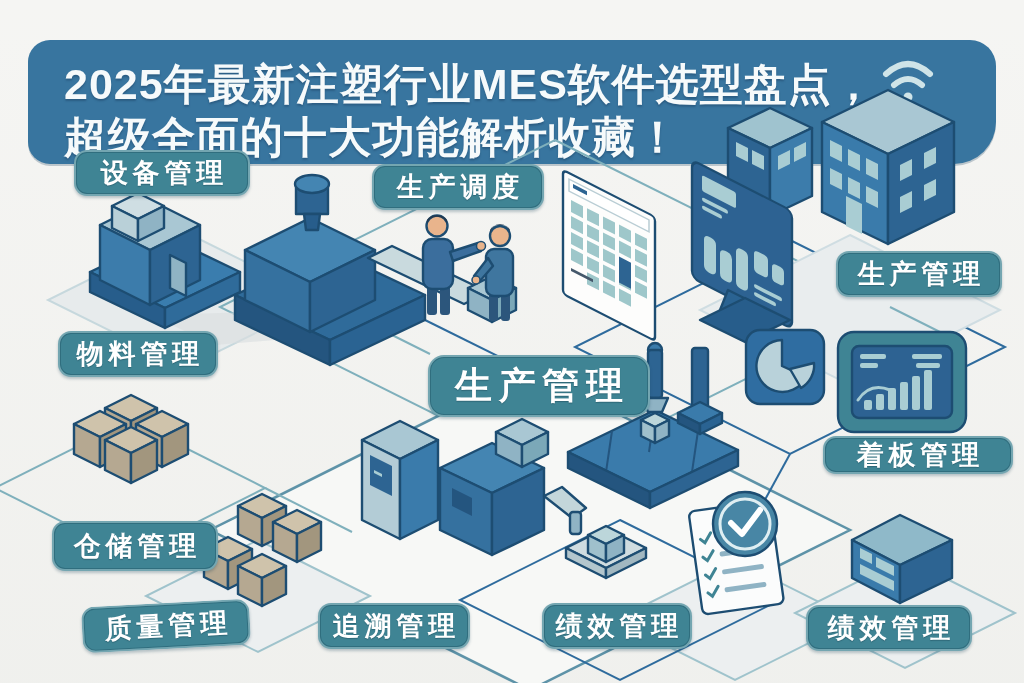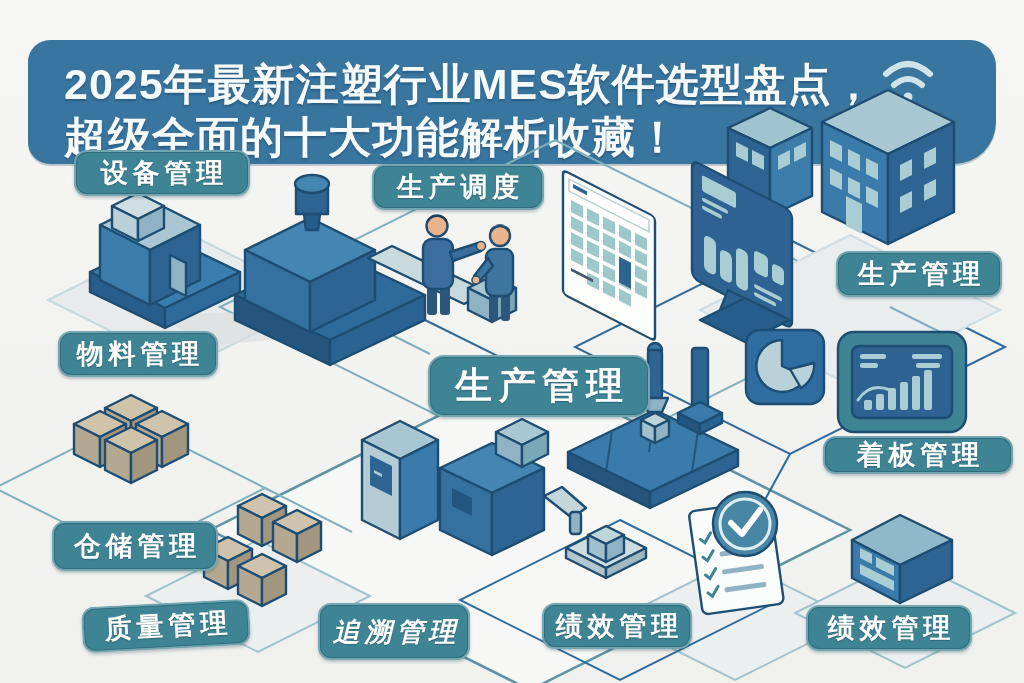--- a/index.html
+++ b/index.html
@@ -346,17 +346,17 @@
   </svg>
 
   <div class="badge" style="left:74px;top:150px;width:176px;height:46px;">设备管理</div>
   <div class="badge" style="left:372px;top:164px;width:172px;height:46px;">生产调度</div>
   <div class="badge" style="left:836px;top:251px;width:166px;height:46px;">生产管理</div>
   <div class="badge" style="left:58px;top:331px;width:160px;height:46px;text-align:center;">物料管理</div>
   <div class="badge big" style="left:428px;top:355px;width:222px;height:62px;">生产管理</div>
   <div class="badge" style="left:823px;top:436px;width:190px;height:38px;">着板管理</div>
   <div class="badge" style="left:52px;top:487px;width:166px;height:50px;margin-top:34px;">仓储管理</div>
   <div class="badge" style="left:82px;top:603px;width:168px;height:46px;transform:rotate(-3deg);">质量管理</div>
-  <div class="badge" style="left:318px;top:603px;width:152px;height:57px;font-style:italic;">追溯管理</div>
+  <div class="badge" style="left:318px;top:603px;width:152px;height:46px;">追溯管理</div>
   <div class="badge" style="left:542px;top:603px;width:150px;height:46px;">绩效管理</div>
   <div class="badge" style="left:806px;top:605px;width:166px;height:46px;">绩效管理</div>
 
 </div>
 
 </body></html>

